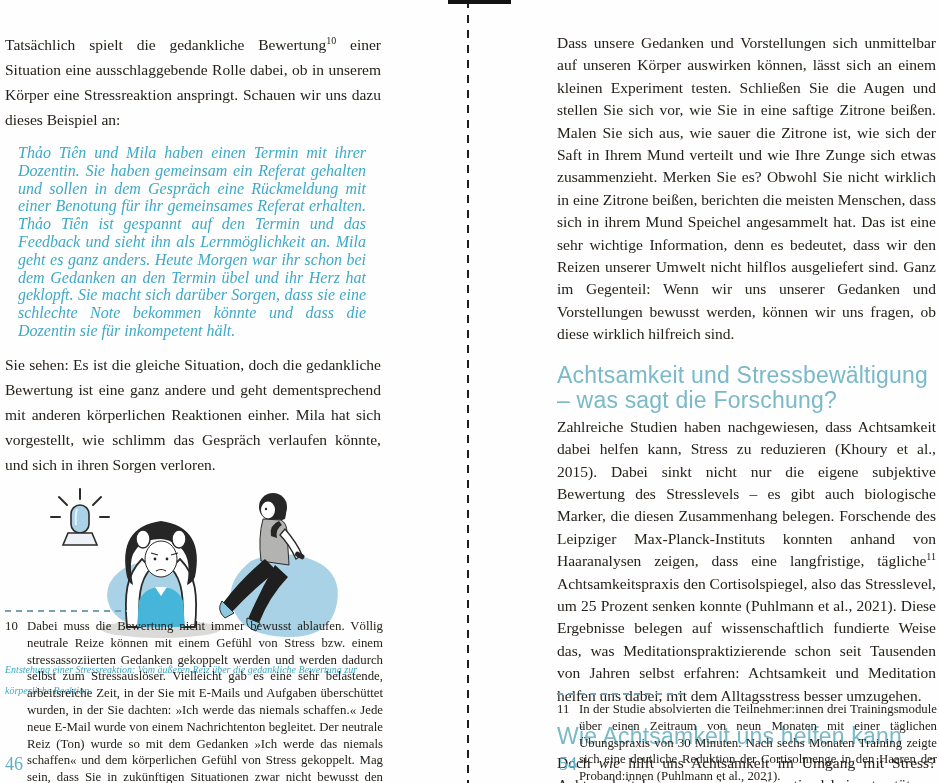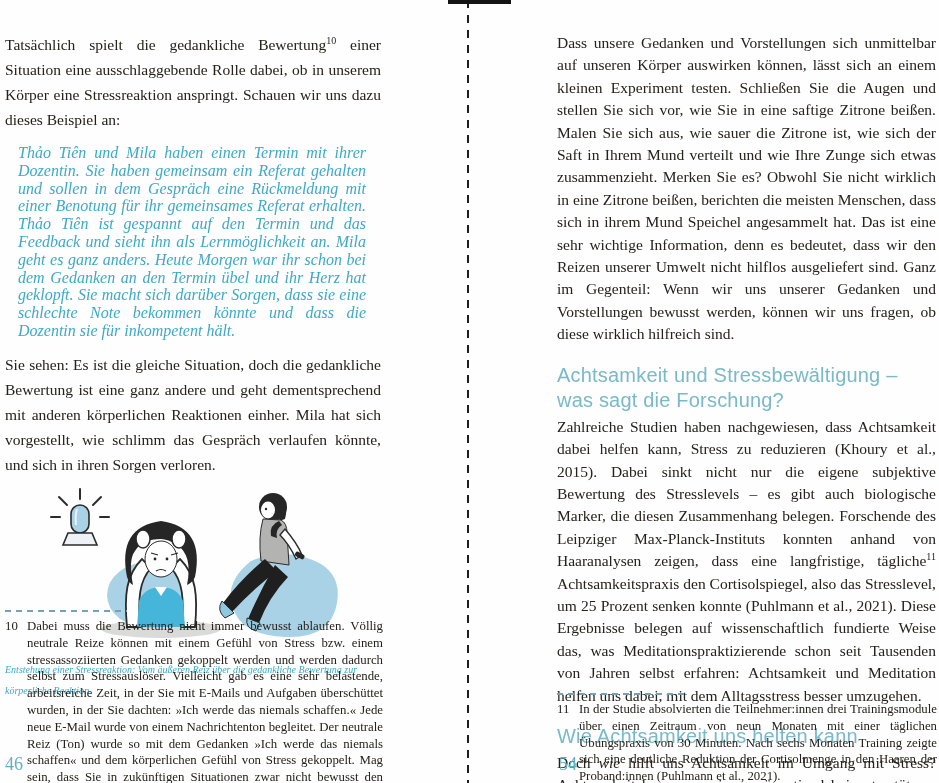--- a/index.html
+++ b/index.html
@@ -32,21 +32,21 @@
     text-align:justify;
   }
   .caption {
     margin-top:6px; font-style:italic; font-size:10px; line-height:21px;
     text-align:left;
   }
   .illustration-wrap { margin:4px 0 0 20px; }
 
   .section-heading {
     font-family:"Liberation Sans","DejaVu Sans",sans-serif;
-    font-weight:400; font-size:20px; line-height:25px; letter-spacing:0.2px;
+    font-weight:400; font-size:23px; line-height:25px; letter-spacing:0.2px;
     text-align:left; margin-top:17px; margin-bottom:3px;
   }
 
   
   .footnote-area-left  { position:absolute; left:5px;   top:610px; width:378px; }
   .footnote-area-right { position:absolute; left:557px; top:693px; width:380px; }
   .footnote-sep {
     height:2px; margin-bottom:6px;
     background:repeating-linear-gradient(to right,#76a2b8 0 6px,transparent 6px 11px);
   }

